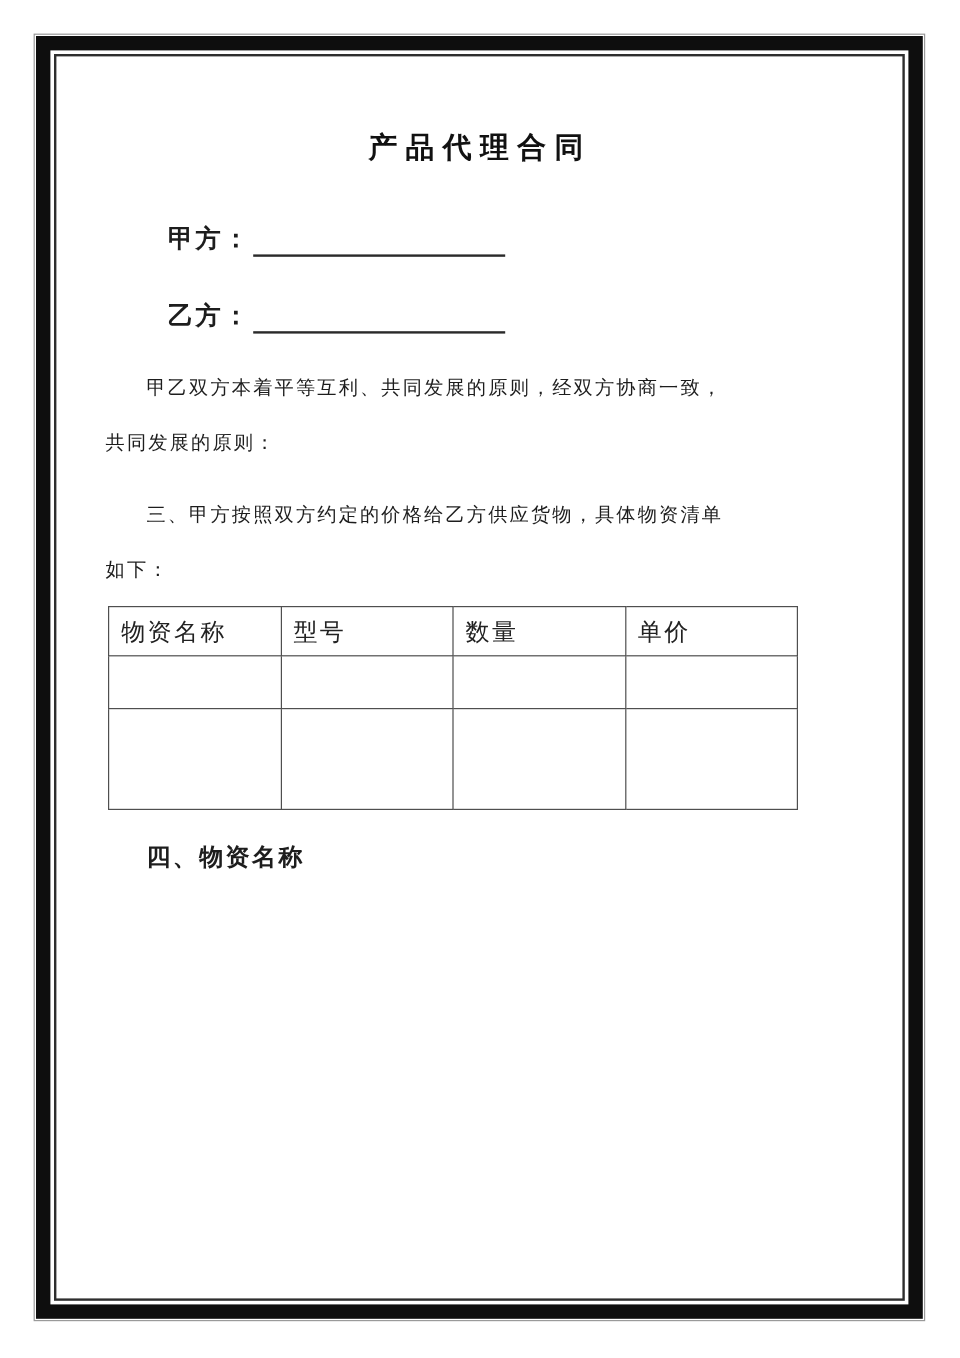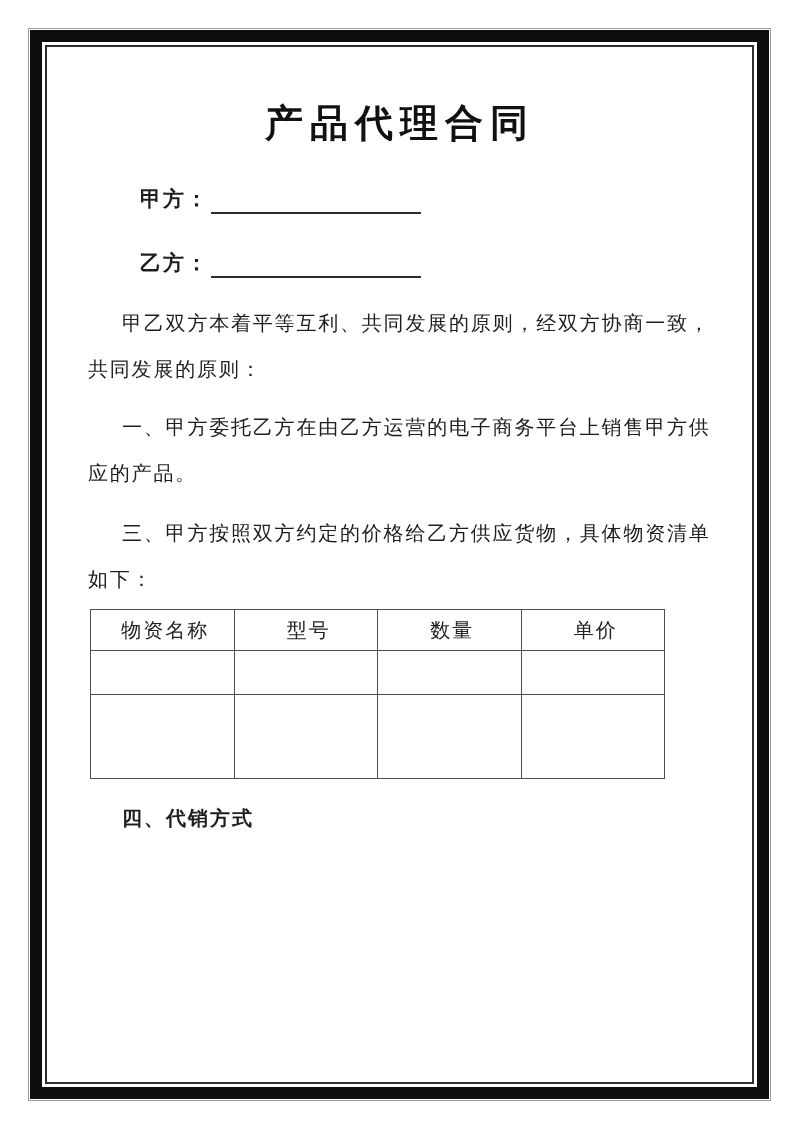--- a/index.html
+++ b/index.html
@@ -34,21 +34,21 @@
   .content {
     position: absolute;
     left: 88px;
     top: 0;
     width: 624px;
   }
 
   .doc-title {
     margin: 102px 0 0 0;
     text-align: center;
-    font-size: 38px;
+    font-size: 24px;
     font-weight: 700;
     letter-spacing: 7px;
     line-height: 42px;
     color: #111;
     white-space: nowrap;
   }
 
   .party-section { margin-top: 40px; padding-left: 52px; }
   .party-row {
     font-size: 21px;
@@ -64,21 +64,21 @@
   .party-blank {
     display: inline-block;
     width: 210px;
     height: 24px;
     margin-left: 2px;
     border-bottom: 2px solid #2a2a2a;
     vertical-align: bottom;
   }
 
   .para {
-    font-size: 20px;
+    font-size: 16px;
     line-height: 46px;
     letter-spacing: 1.8px;
     margin: 0;
   }
   .para .line { white-space: nowrap; }
   .para .first { text-indent: 34px; }
   .preamble { margin-top: 0; }
   .clause-1 { margin-top: 12px; }
   .clause-2 { margin-top: 14px; }
   .clause-3 { margin-top: 14px; }
@@ -86,21 +86,21 @@
   table.goods {
     margin-top: 7px;
     margin-left: 2px;
     width: 575px;
     border-collapse: collapse;
     table-layout: fixed;
   }
   table.goods th, table.goods td {
     border: 1px solid #4f4f4f;
     padding: 0 4px 0 10px;
-    text-align: center;
+    text-align: left;
     vertical-align: middle;
     font-weight: 400;
     font-size: 20px;
     letter-spacing: 2px;
     color: #222;
   }
   table.goods tr.hdr th { height: 41px; }
   table.goods tr.r1 td { height: 44px; }
   table.goods tr.r2 td { height: 84px; }
 
@@ -136,24 +136,20 @@
       <div class="party-row">
         <span>乙方：</span><span class="party-blank"></span>
       </div>
     </div>
 
     <div class="para preamble">
       <div class="line first">甲乙双方本着平等互利、共同发展的原则，经双方协商一致，</div>
       <div class="line">共同发展的原则：</div>
     </div>
 
-    <div class="para clause-1">
-      <div class="line first">一、甲方委托乙方在由乙方运营的电子商务平台上销售甲方供</div>
-      <div class="line">应的产品。</div>
-    </div>
 
     <div class="para clause-2">
     </div>
 
     <div class="para clause-3">
       <div class="line first">三、甲方按照双方约定的价格给乙方供应货物，具体物资清单</div>
       <div class="line">如下：</div>
     </div>
 
     <table class="goods">
@@ -172,16 +168,16 @@
         </tr>
         <tr class="r2">
           <td></td>
           <td></td>
           <td></td>
           <td></td>
         </tr>
       </tbody>
     </table>
 
-    <div class="section-four">四、代销方式</div>
+    <div class="section-four">四、物资名称</div>
 
   </div>
 </div>
 
 </body></html>

